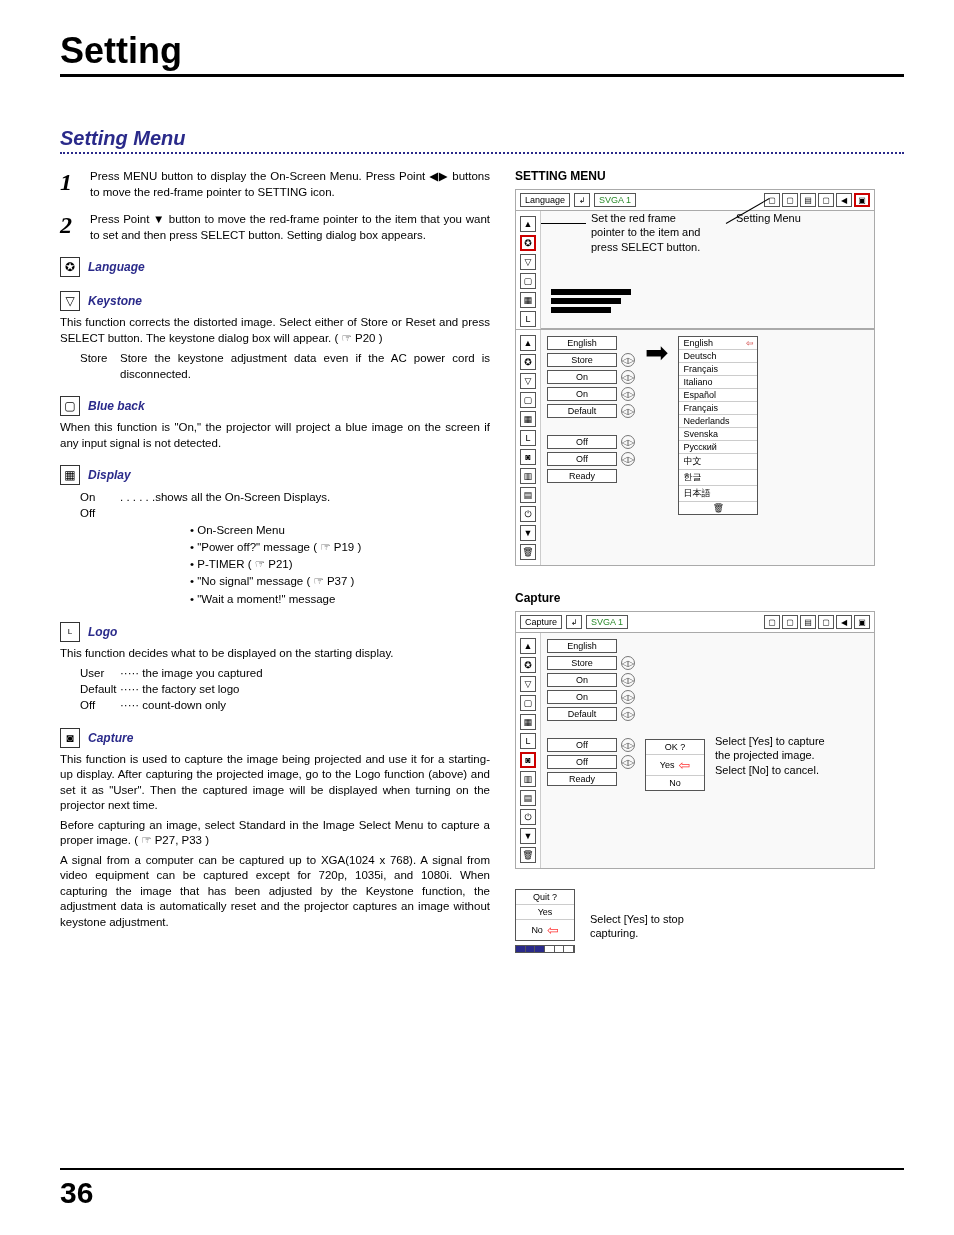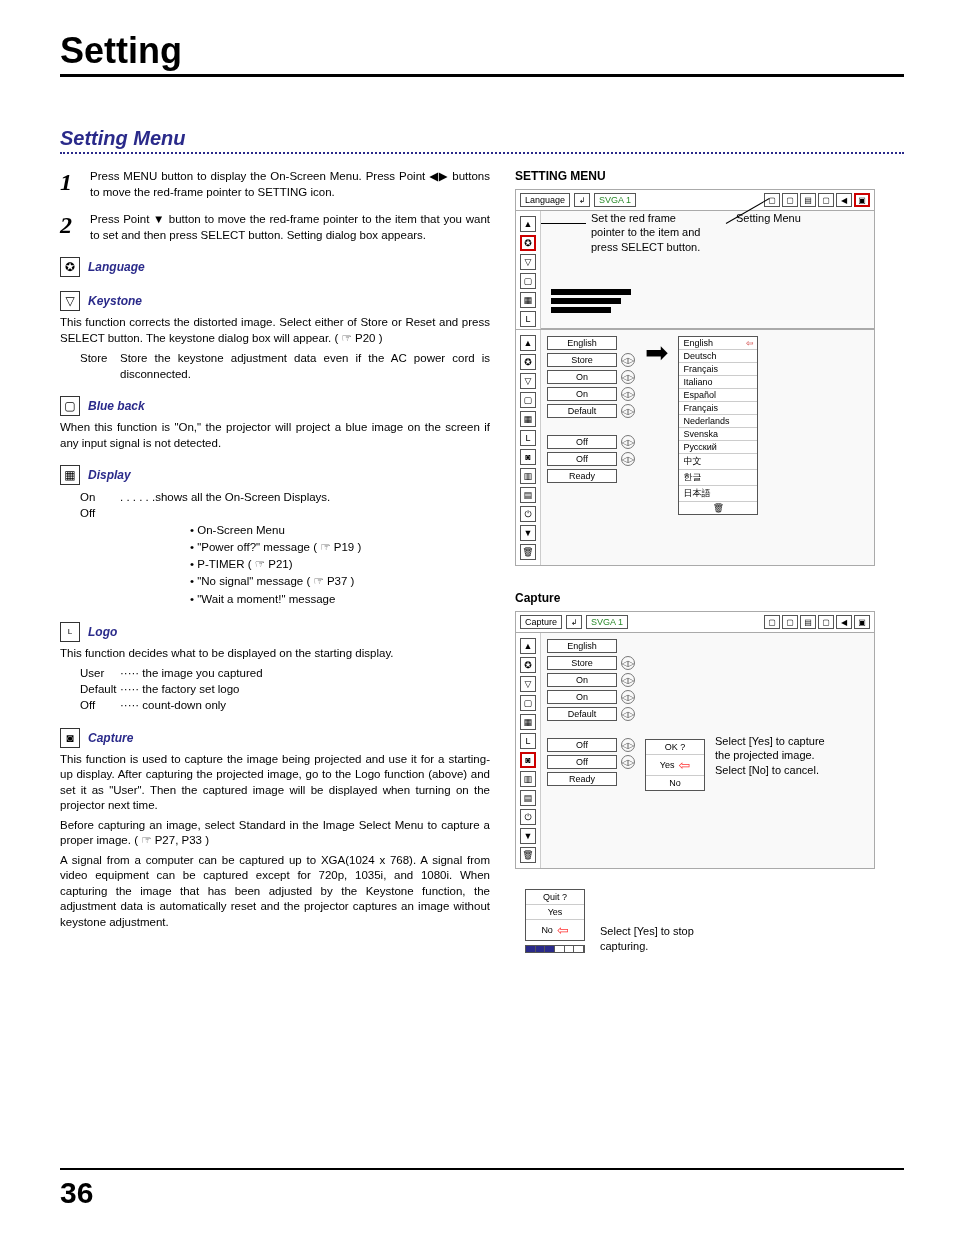--- a/index.html
+++ b/index.html
@@ -549,21 +549,21 @@
                   <span class="left-arrow-ptr">⇦</span>
                 </div>
               <div>No</div>
             </div>
           </div>
           <div class="callout-text" style="position:relative; width:120px; margin-top:95px;">Select [Yes] to capture the projected image. Select [No] to cancel.</div>
         </div>
       </div>
     </div>
 
-    <div style="display:flex; gap:15px; margin-top:20px; align-items:flex-end; margin-left:10px;">
+    <div style="display:flex; gap:15px; margin-top:20px; align-items:center; ">
       <div>
         <div class="small-dialog">
           <div>Quit ?</div>
           <div>Yes</div>
           <div style="display:flex;justify-content:center;align-items:center;">
               <span>No</span>
               <span class="left-arrow-ptr">⇦</span>
             </div>
         </div>
         <div class="progress">

